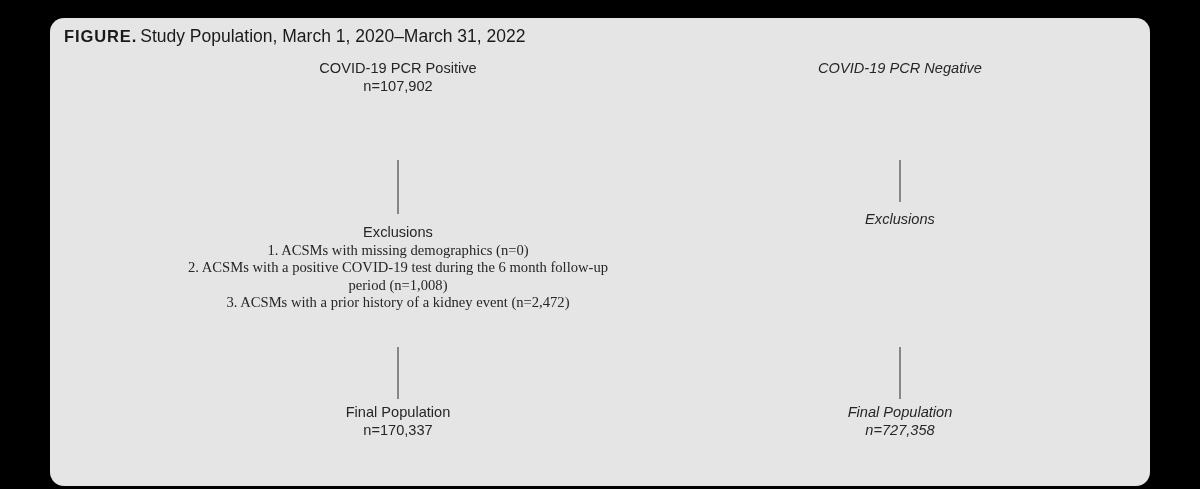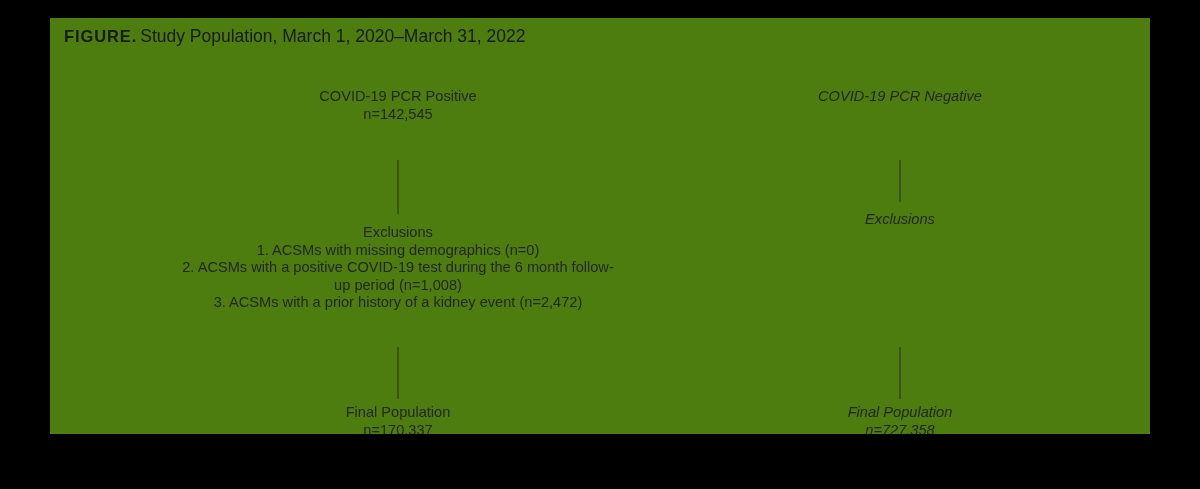--- a/index.html
+++ b/index.html
@@ -12,24 +12,25 @@
     height: 489px;
     overflow: hidden;
     font-family: "Liberation Sans", sans-serif;
   }
 
   #figure-panel {
     position: absolute;
     left: 50px;
     top: 18px;
     width: 1100px;
-    height: 416px;
-    background: #4d7c0f;
+    height: 468px;
+    background: #e5e5e5;
     color: #262626;
     overflow: hidden;
+    border-radius: 14px;
   }
 
   
   .figure-title {
     position: absolute;
     left: 14px;
     top: 8px;
     white-space: nowrap;
     font-size: 17.5px;
     line-height: 20px;
@@ -62,32 +63,32 @@
     width: 100%;
     text-align: center;
     font-size: 14.6px;
     line-height: 17.5px;
     color: #262626;
   }
   .node .line { display: block; white-space: nowrap; }
   .node .line.wrap { white-space: normal; }
 
   
-  .node-header { top: 42px; margin-top: 28px; }
+  .node-header { top: 42px; }
 
   
   .node-exclusions { width: 100%; }
   #exclusions-positive { top: 206px; }
   #exclusions-negative { top: 193px; }
   #exclusions-positive .exclusion-body,
   #exclusions-negative .exclusion-body {
     display: block;
     margin: 0 auto;
   }
-  #exclusions-positive .exclusion-body { width: 440px; }
+  #exclusions-positive .exclusion-body { width: 440px; font-family: Liberation Serif, serif; }
   #exclusions-negative .exclusion-body { width: 470px; }
 
   
   .node-final { top: 386px; text-align: center; }
 
   
   .connector {
     position: absolute;
     left: 50%;
     transform: translateX(-50%);
@@ -116,21 +117,21 @@
 <div id="figure-panel">
 
   <div class="figure-title">
     <span class="fig-label">FIGURE.</span><span class="fig-caption">Study Population, March 1, 2020–March 31, 2022</span>
   </div>
 
   <div class="column" id="column-positive">
 
     <div class="node node-header">
       <span class="line">COVID-19 PCR Positive</span>
-      <span class="line">n=142,545</span>
+      <span class="line">n=107,902</span>
     </div>
 
     <div class="connector connector-top"></div>
 
     <div class="node node-exclusions" id="exclusions-positive">
       <span class="line">Exclusions</span>
       <span class="exclusion-body">
         <span class="line">1. ACSMs with missing demographics (n=0)</span>
         <span class="line wrap">2. ACSMs with a positive COVID-19 test during the 6 month follow-up period (n=1,008)</span>
         <span class="line">3. ACSMs with a prior history of a kidney event (n=2,472)</span>

